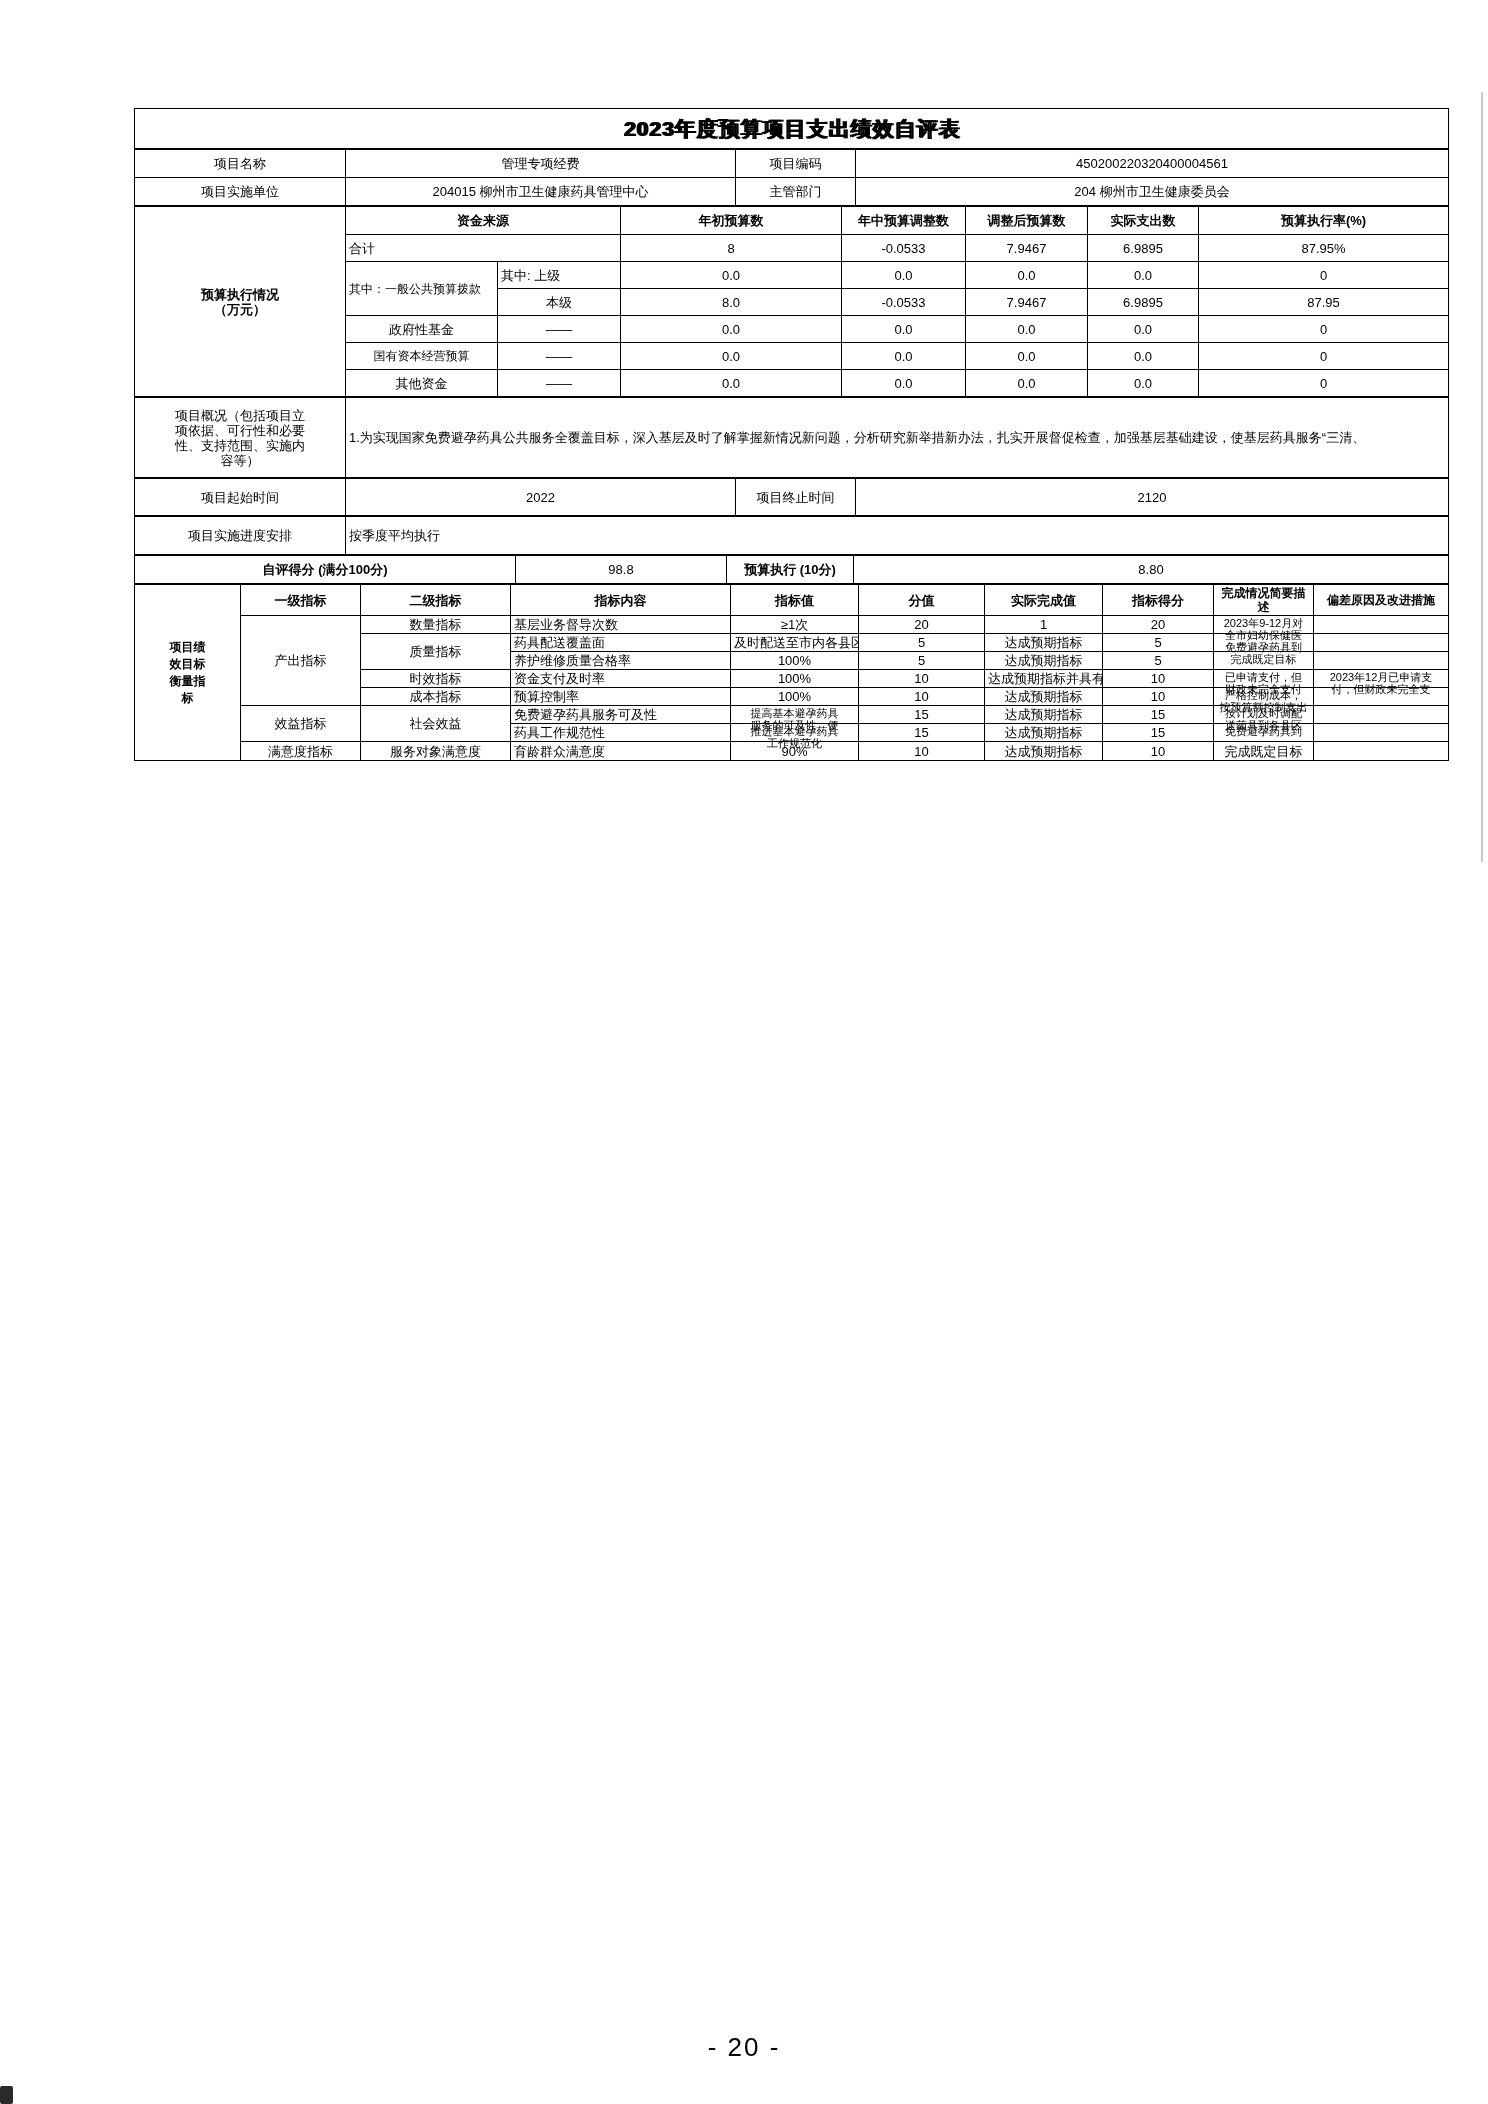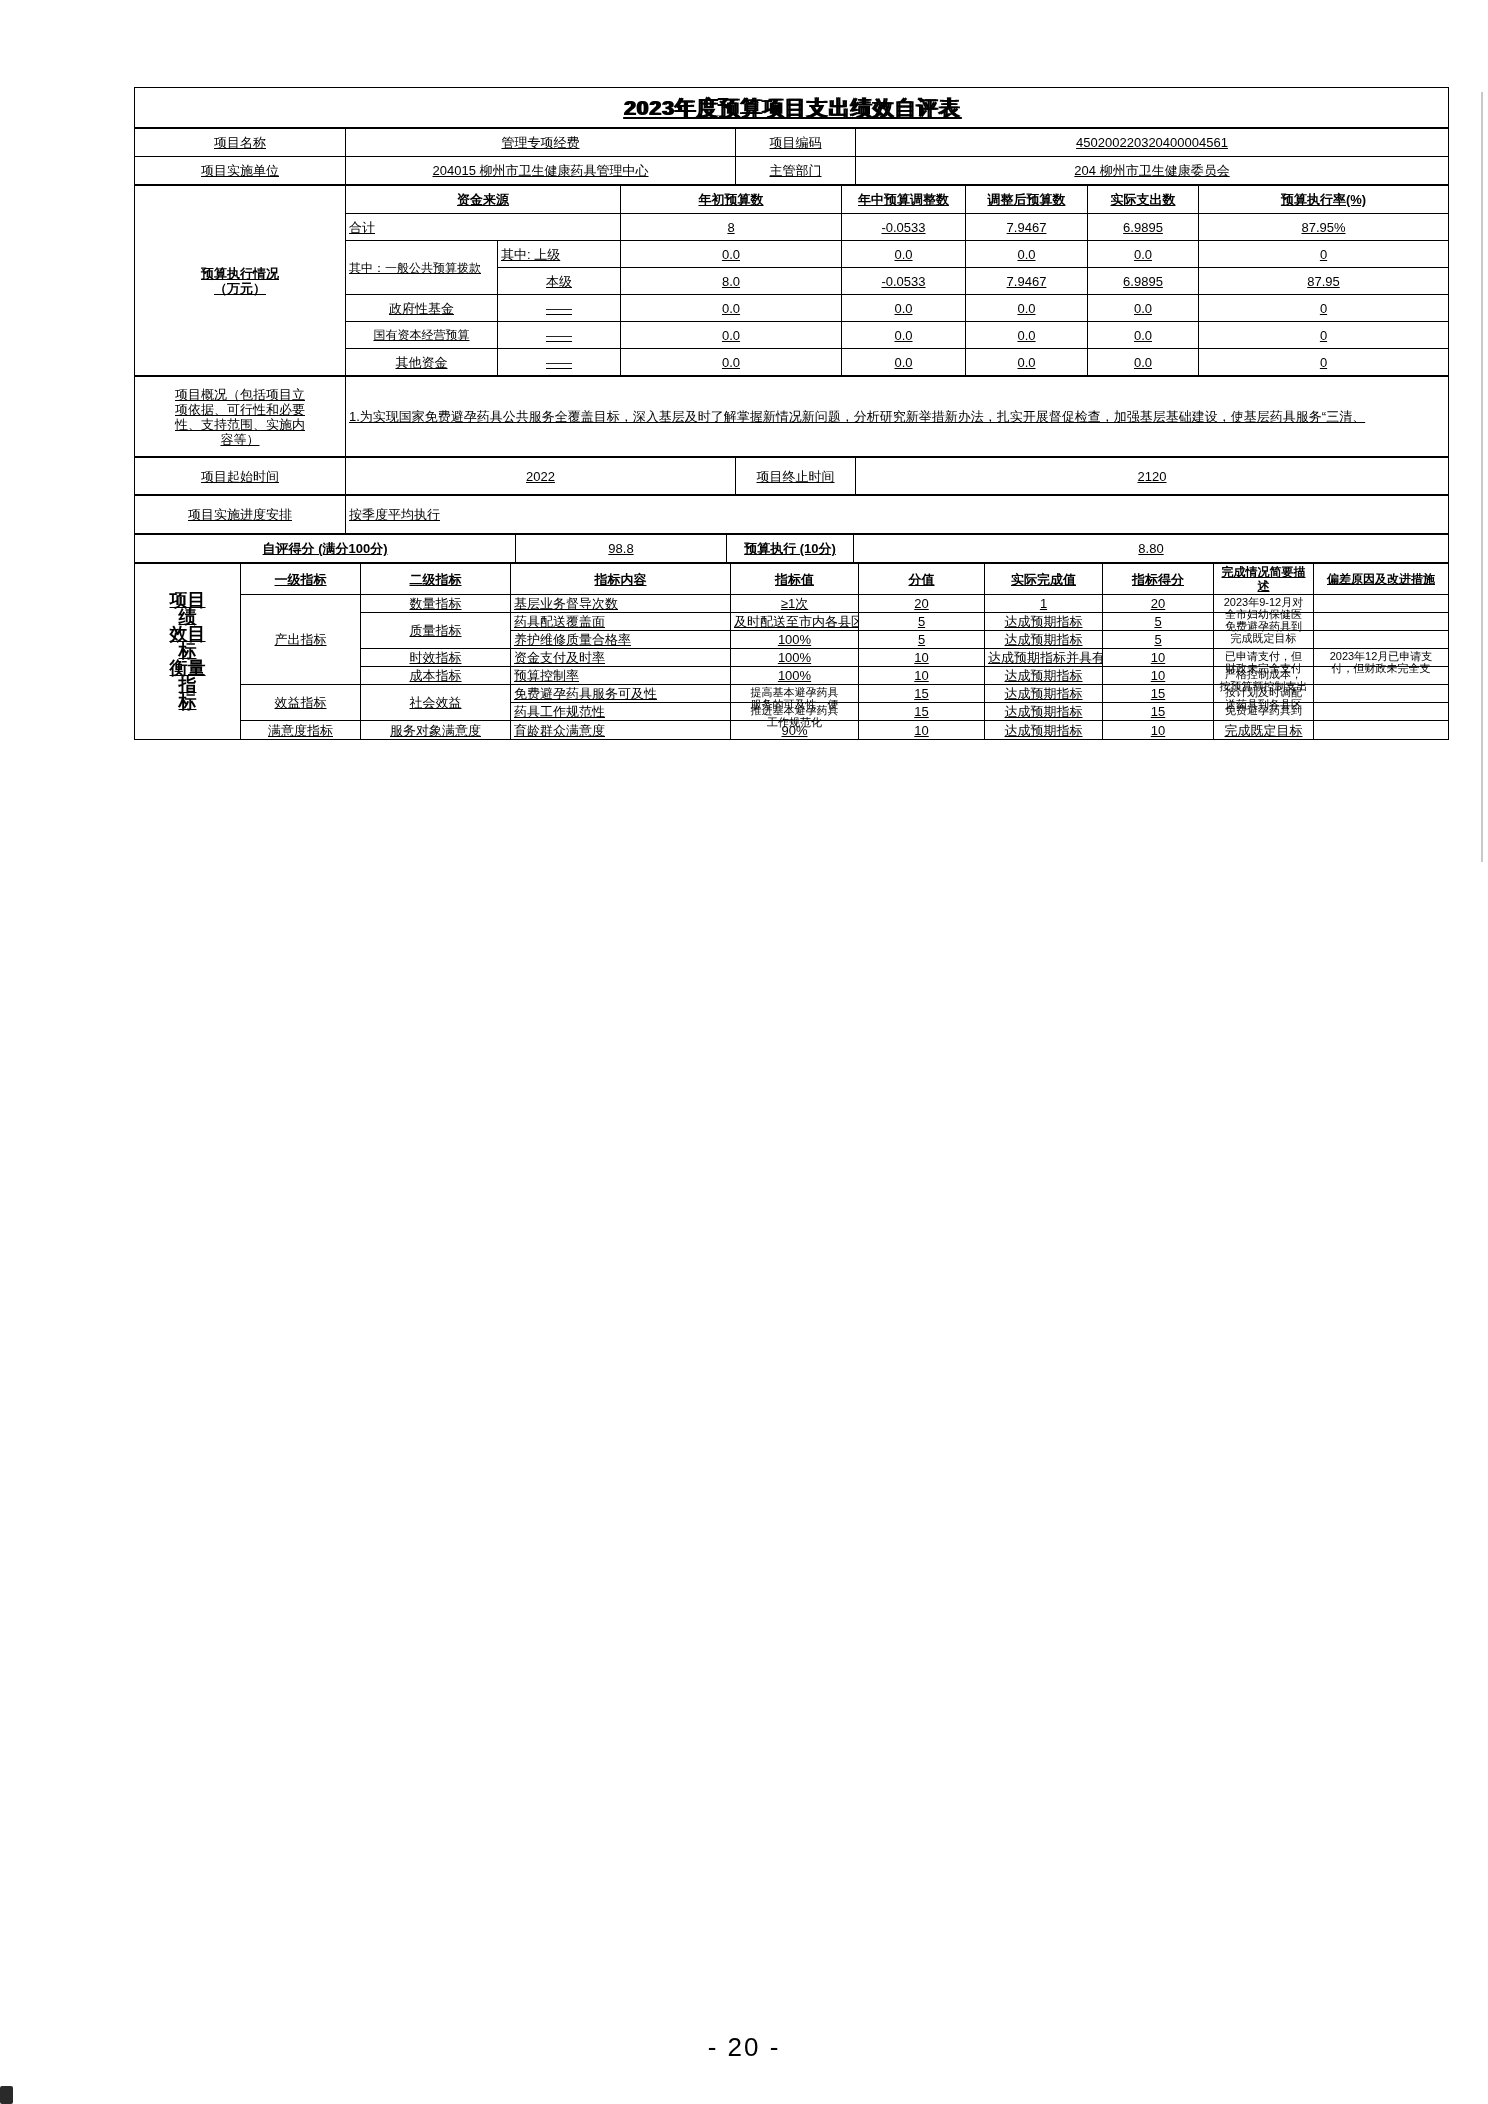--- a/index.html
+++ b/index.html
@@ -1,20 +1,20 @@
 <!DOCTYPE html>
 <html><head>
 <meta charset="utf-8">
 <style>
   html,body { margin:0; padding:0; }
   body {
     width:1488px; height:2104px; background:#ffffff; position:relative;
     font-family:"Liberation Sans","DejaVu Sans",sans-serif; color:#000;
   }
-  .sheet { position:absolute; left:134px; top:87px; width:1314px;text-decoration:underline; }
+  .sheet { position:absolute; left:134px; top:108px; width:1314px; }
   table { border-collapse:collapse; table-layout:fixed; width:1314px; }
   td {
     border:1px solid #000; text-align:center; vertical-align:middle;
     font-size:13px; line-height:15px; padding:1px 3px; overflow:hidden;
     word-break:break-all;
   }
   .b { font-weight:bold; }
   .left { text-align:left; }
   .right { text-align:left; padding-right:10px; }
   .pre { white-space:pre-line; }
@@ -23,21 +23,21 @@
     font-size:21px; font-weight:bold; letter-spacing:1px;
     text-shadow:2px 0 0 #000; border:1px solid #000;
   }
   .sm { font-size:12px; line-height:14px; }
   td.spill { position:relative; overflow:visible; padding:0; }
   td.spill .sp {
     position:absolute; left:1px; right:1px; top:1px;
     font-size:11px; line-height:12px; white-space:pre-line;
     text-align:center; overflow:visible; z-index:2; word-break:break-all;
   }
-  .vlab { width:48px; margin:16px auto; font-size:18px; line-height:17px; white-space:pre-line; }
+  .vlab { width:48px; margin:16px auto; font-size:12px; line-height:17px; white-space:pre-line; }
   .pageno {
     position:absolute; top:2032px; left:0; width:100%;
     text-align:center; font-size:26px; letter-spacing:2px;
   }
   .edge-line { position:absolute; left:1481px; top:92px; width:2px; height:770px; background:#c9c9c9; }
   .corner-mark { position:absolute; left:0; top:2086px; width:13px; height:18px; background:#2a2a2a; border-radius:2px; }
 </style>
 </head>
 <body>
 

